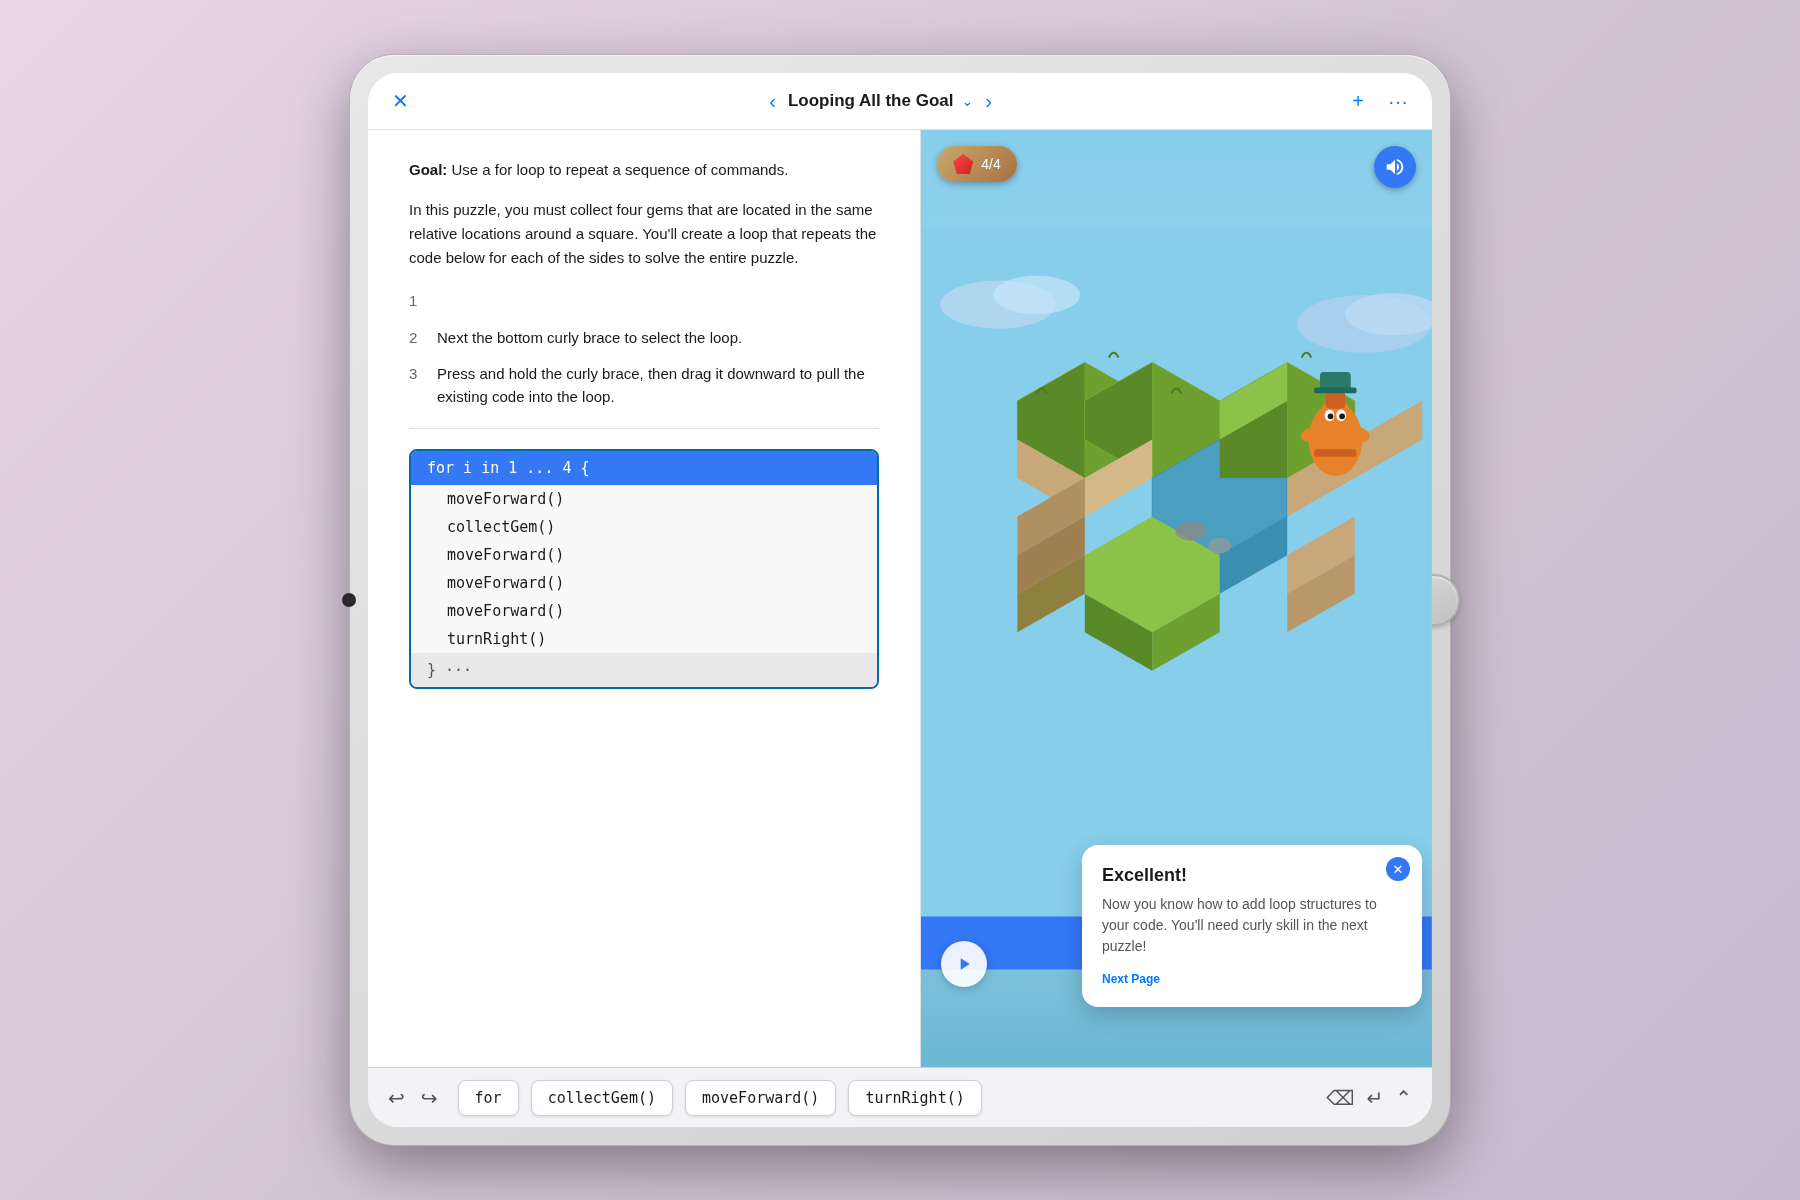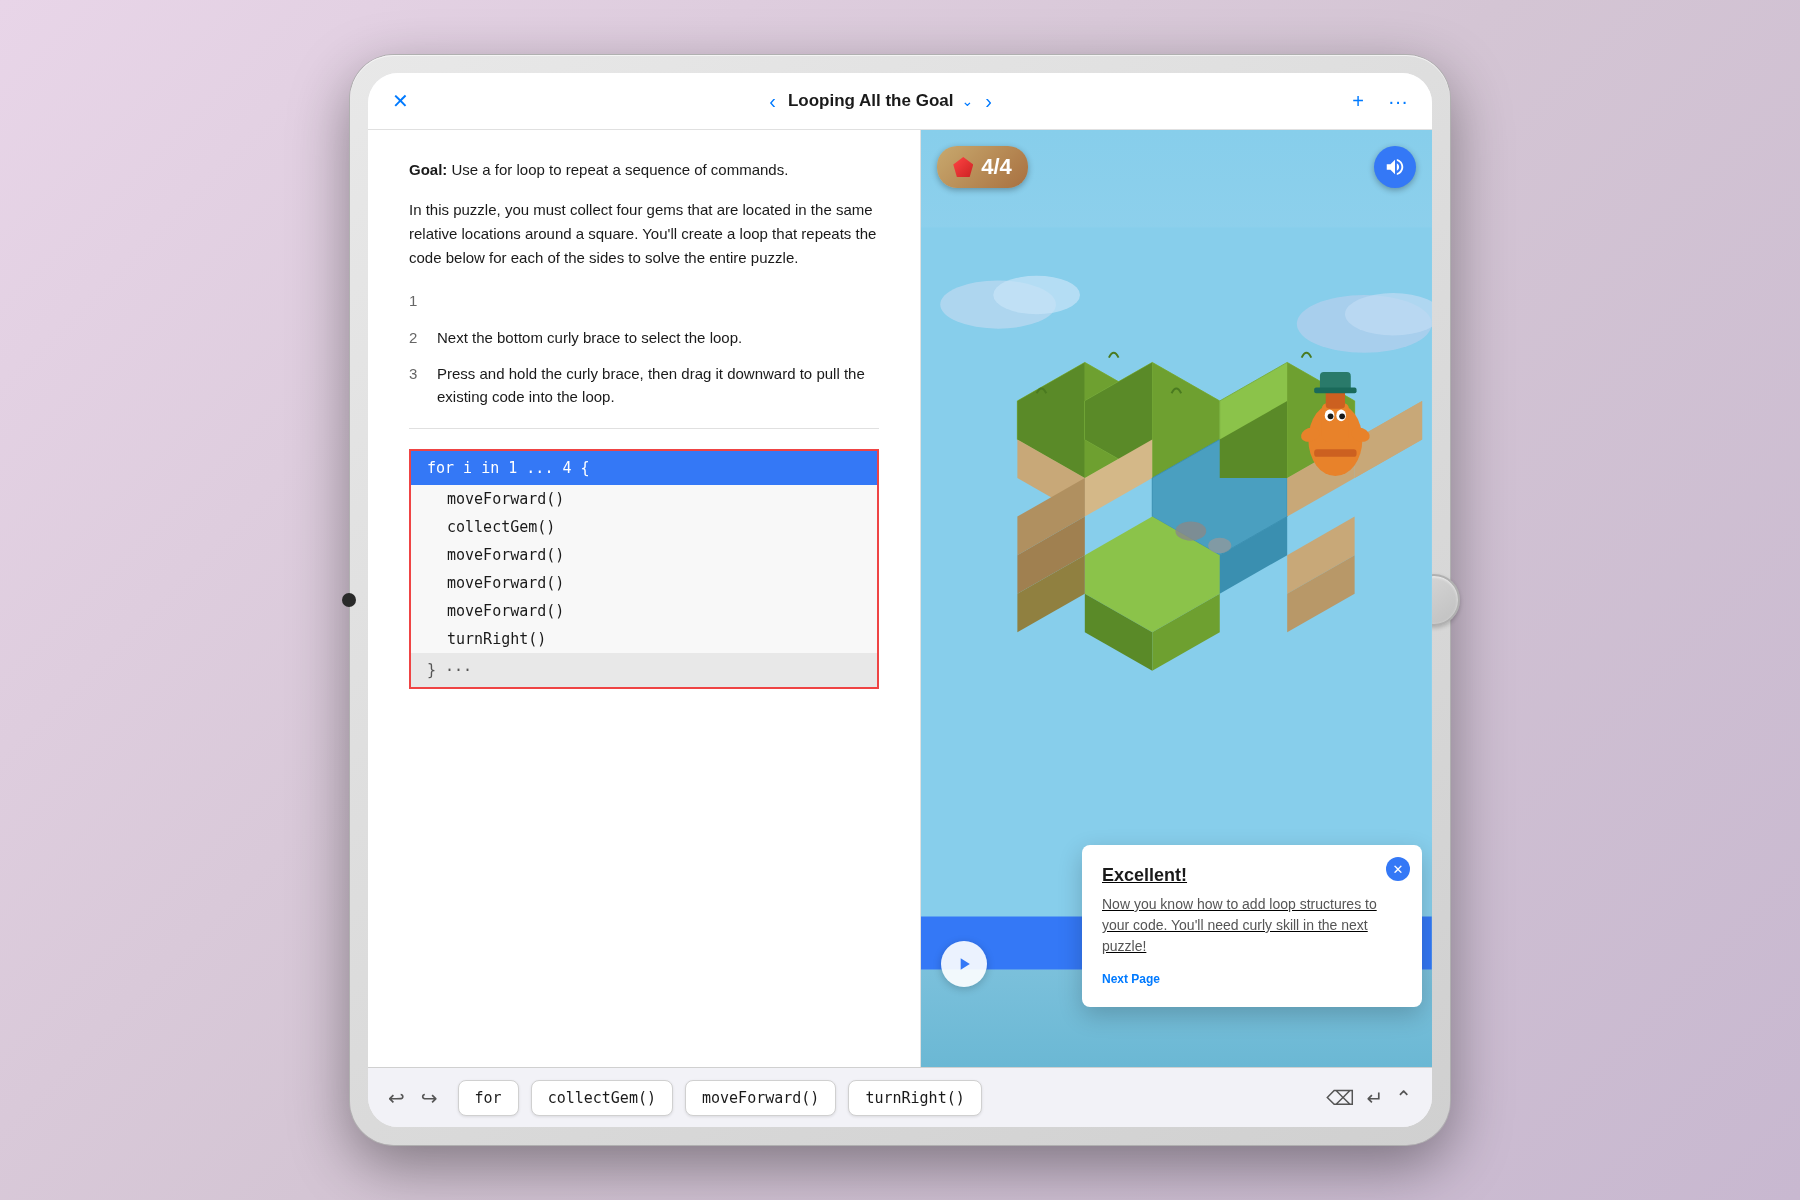--- a/index.html
+++ b/index.html
@@ -187,22 +187,22 @@
 
     .divider-line {
       border: none;
       border-top: 1px solid #e0e0e0;
       margin-bottom: 20px;
     }
 
     
     .code-block {
       background: #f8f8f8;
-      border: 2px solid #ef4444;
-      border-radius: 0;
+      border: 2px solid #0369a1;
+      border-radius: 8px;
       padding: 0;
       overflow: hidden;
       font-family: 'SF Mono', 'Menlo', 'Courier New', monospace;
       font-size: 15px;
     }
 
     .code-line-selected {
       background: #3478f6;
       color: #ffffff;
       padding: 8px 16px;
@@ -307,22 +307,22 @@
 
     .gem-icon {
       width: 20px;
       height: 20px;
       background: linear-gradient(135deg, #ff4444, #cc2222);
       clip-path: polygon(50% 0%, 100% 38%, 82% 100%, 18% 100%, 0% 38%);
     }
 
     .progress-text {
       color: #ffffff;
-      font-size: 22px;
-      font-weight: 700;
+      font-size: 14px;
+      font-weight: 400;
     }
 
     
     .sound-btn {
       position: absolute;
       top: 16px;
       right: 16px;
       width: 42px;
       height: 42px;
       border-radius: 50%;
@@ -350,24 +350,23 @@
       box-shadow: 0 2px 8px rgba(0,0,0,0.2);
     }
 
     
     .success-popup {
       position: absolute;
       bottom: 60px;
       right: 10px;
       width: 340px;
       background: #ffffff;
-      border-radius: 8px;
+      border-radius: 16px;
       padding: 20px;
       box-shadow: 0 8px 24px rgba(0,0,0,0.2);
-      text-decoration: underline;
     }
 
     .success-title {
       font-size: 18px;
       font-weight: 700;
       color: #1a1a1a;
       margin-bottom: 8px;
     }
 
     .success-body {

